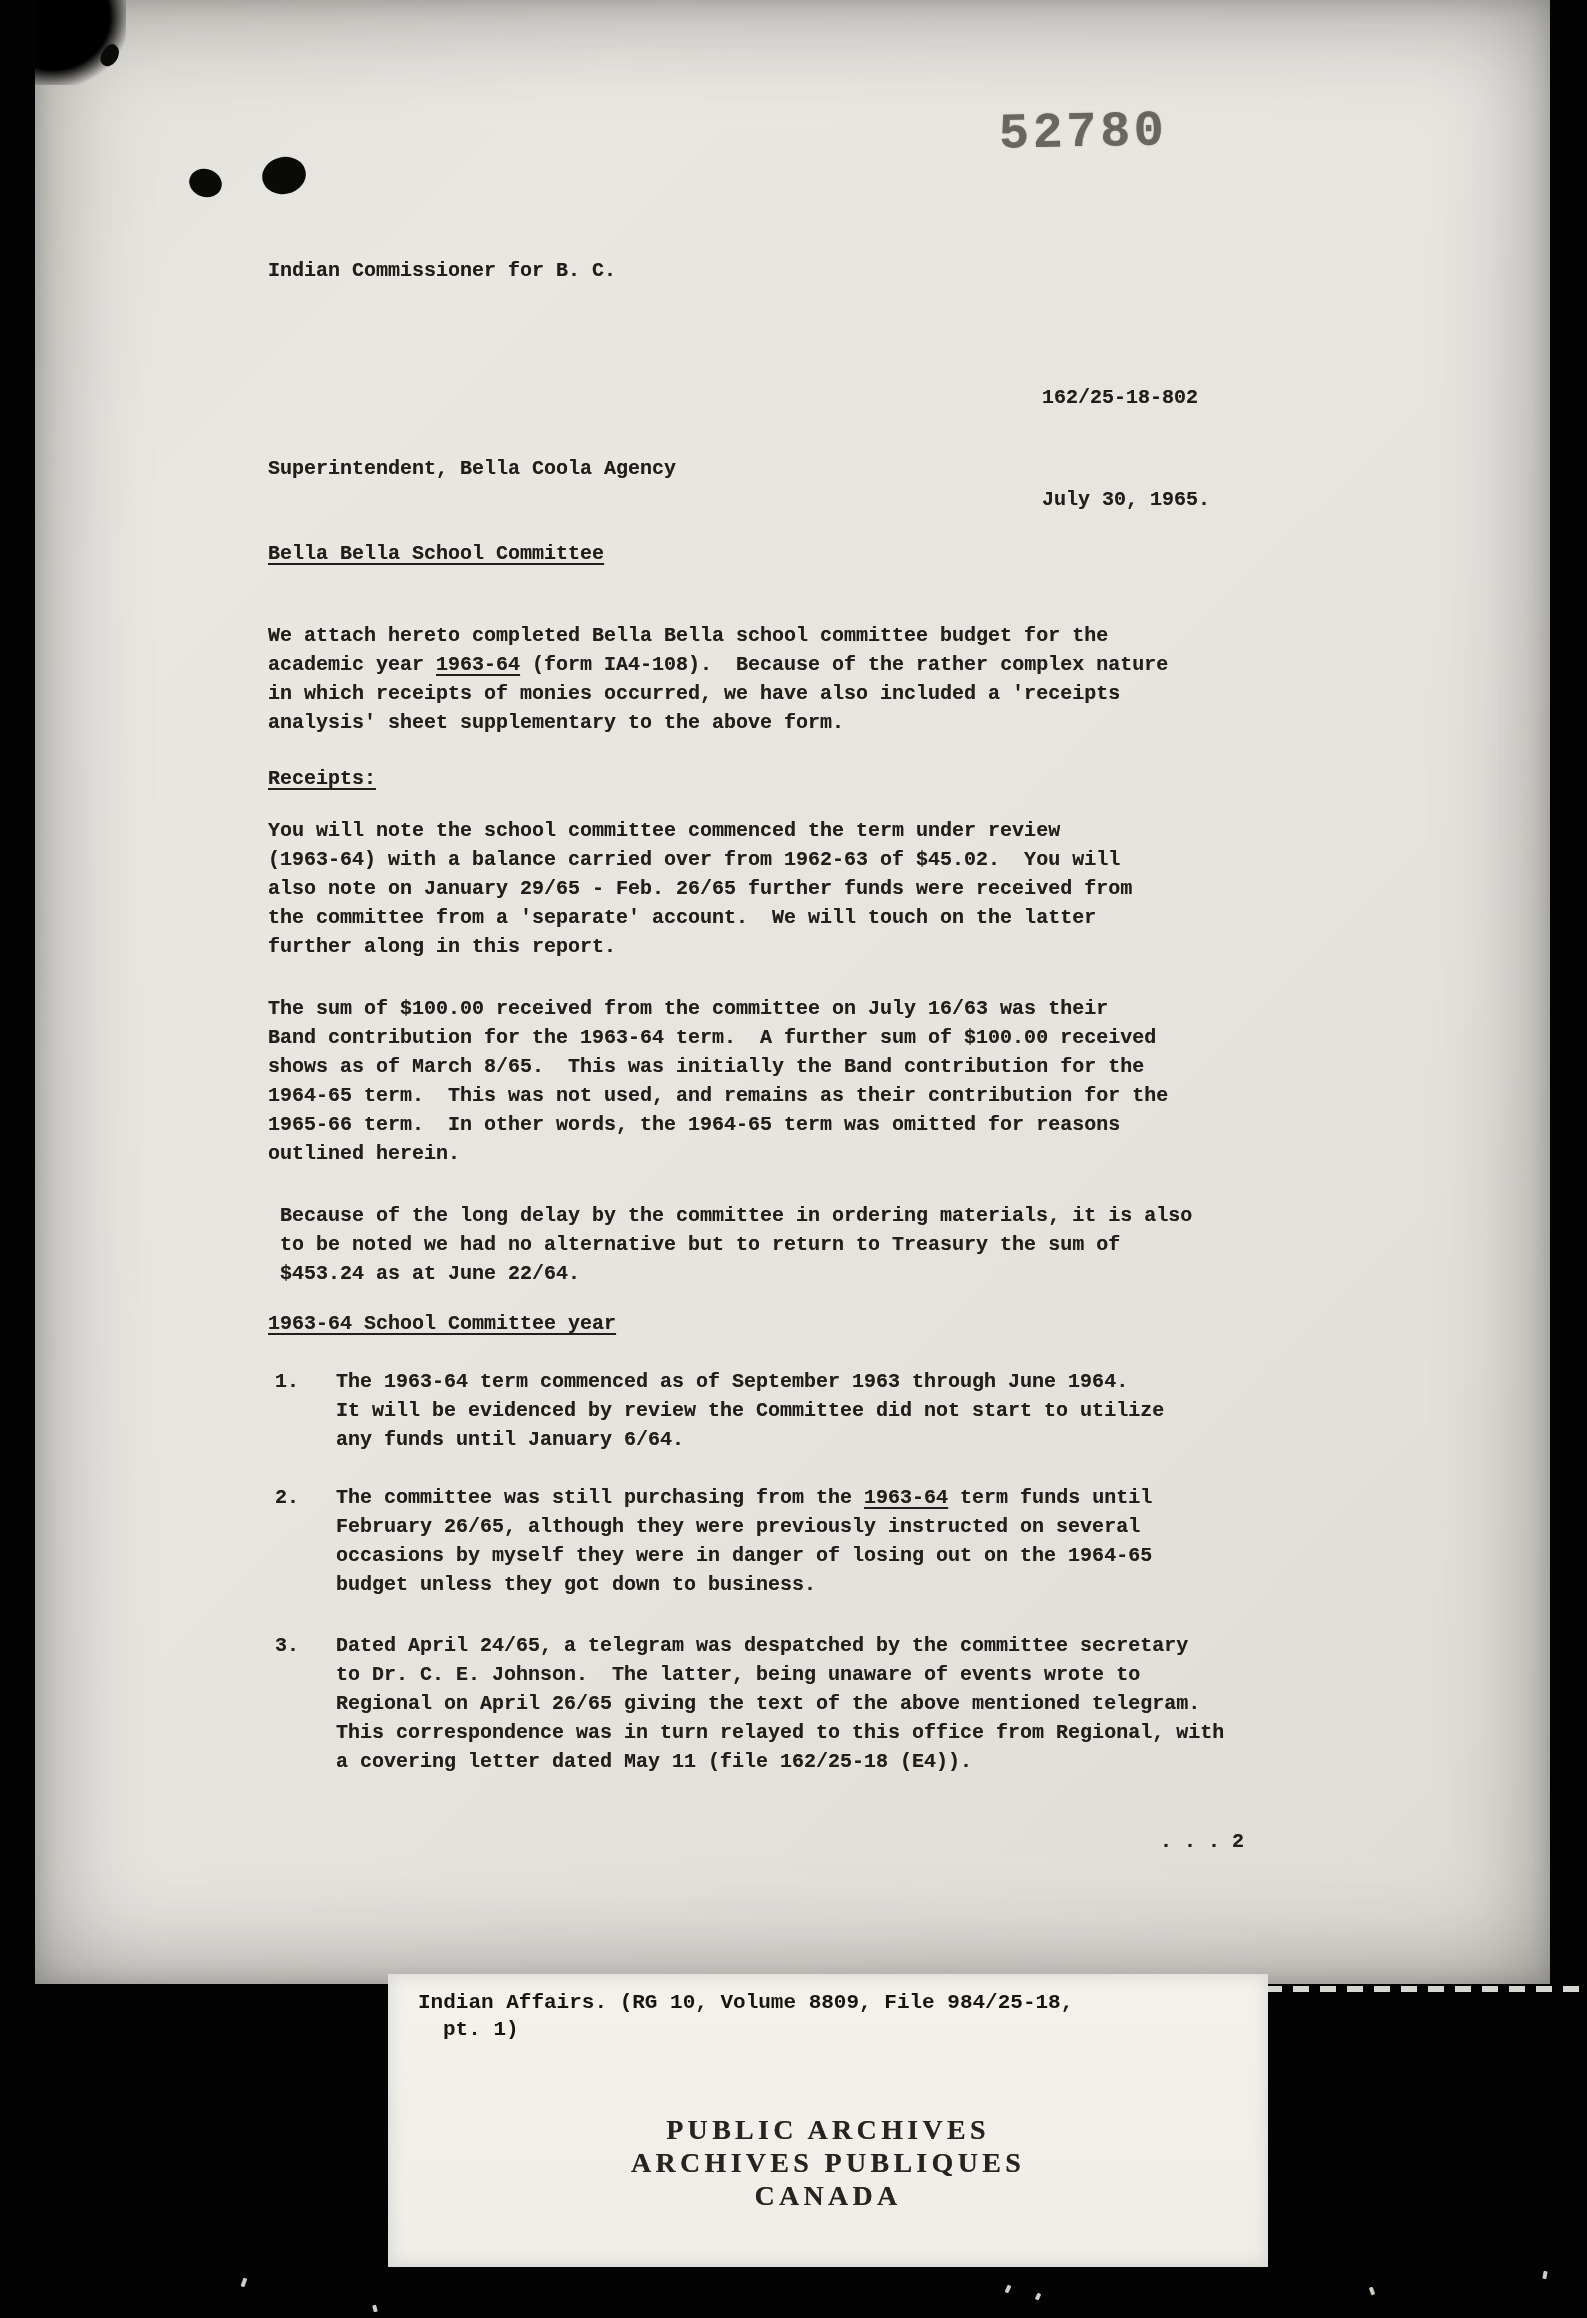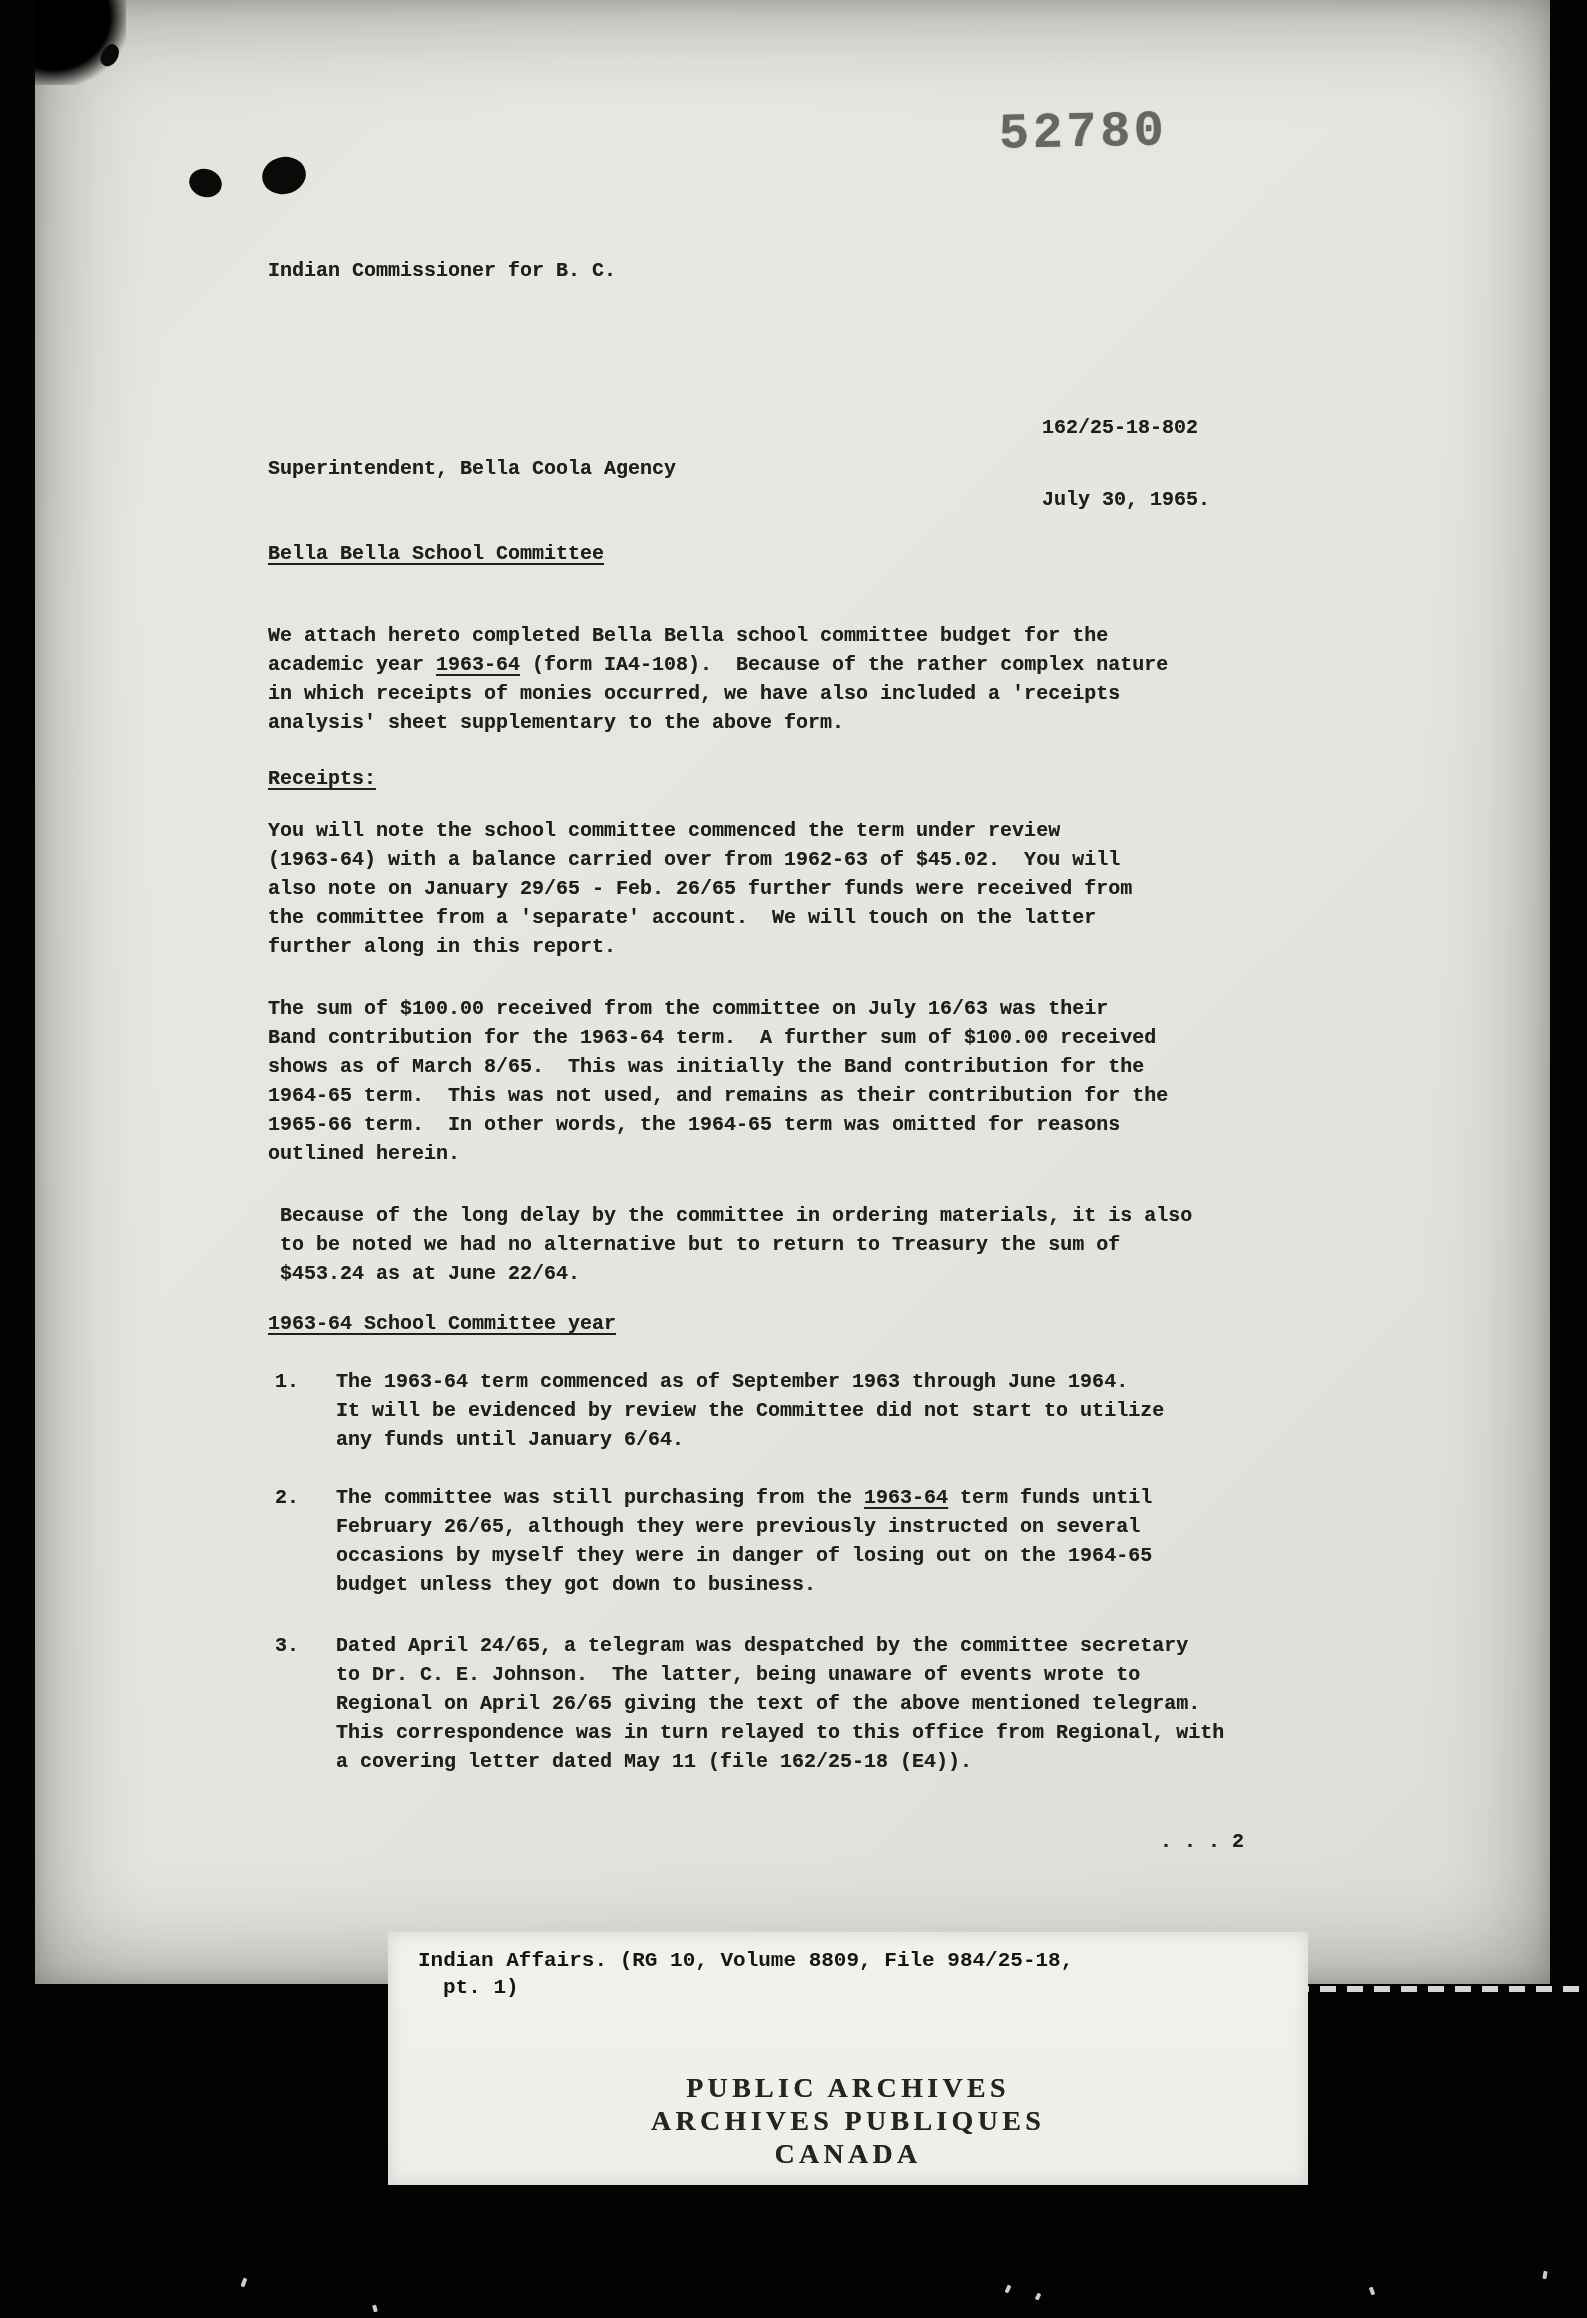--- a/index.html
+++ b/index.html
@@ -12,23 +12,23 @@
      font-size:20px;line-height:29px;color:#211f1b;letter-spacing:0px;
      text-shadow:0 0 0.6px rgba(20,18,14,.55);}
   .u{text-decoration:underline;text-decoration-thickness:1.8px;text-underline-offset:3.7px;}
   .stamp-num{position:absolute;left:999px;top:108px;font-size:50px;line-height:50px;
      color:#686660;font-weight:bold;letter-spacing:3.7px;transform:rotate(-1.2deg);
      text-shadow:0 0 1.2px rgba(90,88,82,.6);}
   .blob{position:absolute;background:#0a0a08;border-radius:50%;}
   .corner-smudge{position:absolute;background:radial-gradient(ellipse at 20% 20%,#000 0%,#000 55%,transparent 75%);}
   .dash-line{position:absolute;left:402px;top:1986px;width:1186px;height:5.5px;
      background:repeating-linear-gradient(90deg,#d8d6d0 0 16px,transparent 16px 27px);}
-  .caption-box{position:absolute;left:388px;top:1932px;width:880px;height:253px;
+  .caption-box{position:absolute;left:388px;top:1974px;width:880px;height:293px;
      background:linear-gradient(180deg,#f3f1ec 0%,#efede8 100%);
-     box-shadow:inset 0 0 18px rgba(0,0,0,.12);padding-left:40px;}
+     box-shadow:inset 0 0 18px rgba(0,0,0,.12);}
   .cap-line{position:absolute;margin:0;white-space:pre;font-weight:bold;
      font-size:21px;line-height:24px;color:#17150f;}
   .arch-stamp{position:absolute;left:0;width:100%;text-align:center;margin:0;
      font-family:"Liberation Serif","DejaVu Serif",serif;font-weight:bold;
      color:#262420;font-size:28px;line-height:32px;letter-spacing:4.3px;
      text-shadow:0 0 0.6px rgba(30,28,24,.6);}
   .speck{position:absolute;background:#cfcdc6;border-radius:1.2px;}
 </style>
 </head>
 <body>
@@ -41,21 +41,21 @@
   </div>
 
   <div class="blob" style="left:189px;top:169px;width:33px;height:28px;transform:rotate(18deg);"></div>
   <div class="blob" style="left:262px;top:157px;width:44px;height:37px;transform:rotate(-12deg);"></div>
   <div class="blob" style="left:102px;top:44px;width:16px;height:23px;transform:rotate(35deg);border-radius:40% 60% 50% 50%;"></div>
 
   <div class="stamp-num">52780</div>
 
   <p class="t" style="left:268px;top:256px;">Indian Commissioner for B. C.</p>
 
-  <p class="t" style="left:1042px;top:413px;">162/25-18-802</p>
+  <p class="t" style="left:1042px;top:383px;">162/25-18-802</p>
 
   <p class="t" style="left:268px;top:454px;">Superintendent, Bella Coola Agency</p>
 
   <p class="t" style="left:1042px;top:485px;">July 30, 1965.</p>
 
   <p class="t u" style="left:268px;top:539px;">Bella Bella School Committee</p>
 
   <p class="t" style="left:268px;top:621px;width:1126px;"><span>We attach hereto completed Bella Bella school committee budget for the
 academic year </span><span class="u">1963-64</span><span> (form IA4-108).  Because of the rather complex nature
 in which receipts of monies occurred, we have also included a 'receipts

